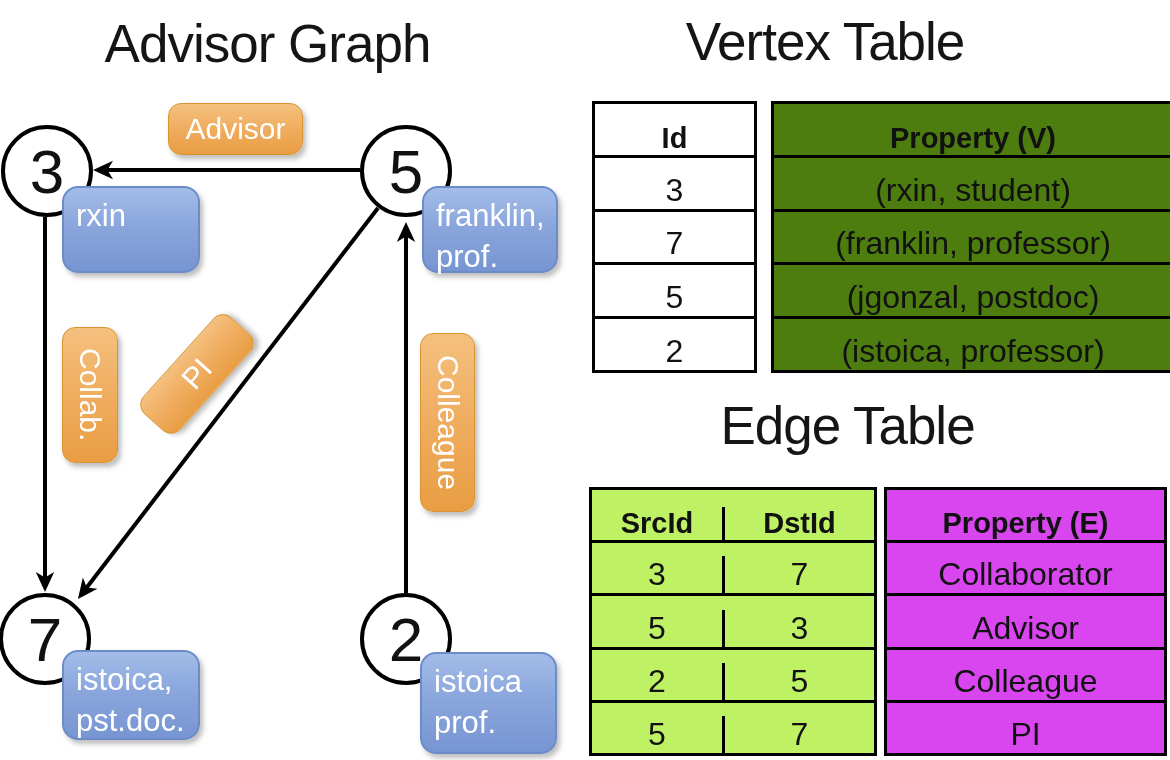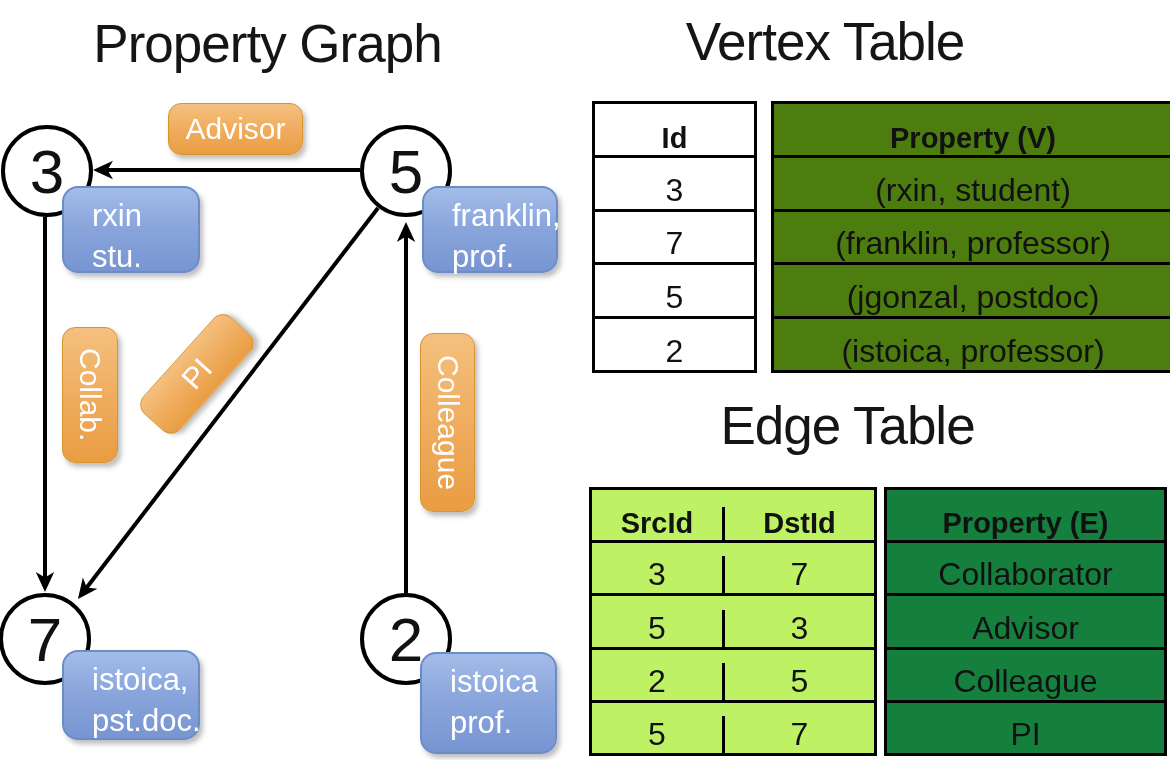--- a/index.html
+++ b/index.html
@@ -10,21 +10,21 @@
   .title{position:absolute;font-size:53px;letter-spacing:-1px;color:#151515;
     text-align:center;white-space:nowrap;line-height:1.05;}
   
   .node{position:absolute;width:84px;height:84px;border:4px solid #000;border-radius:50%;
     background:#fff;display:flex;align-items:center;justify-content:center;
     font-size:62px;z-index:2;}
   
   .vbox{position:absolute;z-index:3;border-radius:16px;
     background:linear-gradient(#a3bce8 0%,#8aa6dc 45%,#7795d2 100%);
     border:2px solid #6b8cc9;box-shadow:3px 4px 5px rgba(110,110,110,.45);
-    color:#fff;font-size:31px;line-height:1.32;padding:8px 0 0 28px;box-sizing:border-box;}
+    color:#fff;font-size:31px;line-height:1.32;padding:8px 0 0 12px;box-sizing:border-box;}
   
   .ebox{position:absolute;z-index:3;border-radius:13px;
     background:linear-gradient(#f4c07e 0%,#efab5c 55%,#e99d43 100%);
     border:1px solid #d8942f;box-shadow:3px 4px 5px rgba(110,110,110,.45);
     color:#fff;font-size:30px;display:flex;align-items:center;justify-content:center;
     box-sizing:border-box;}
   .ebox.vert span{writing-mode:vertical-rl;}
   
   #edges{position:absolute;left:0;top:0;z-index:1;}
   #edges line{stroke:#000;stroke-width:4;}
@@ -36,21 +36,21 @@
   .sub .cell{flex:1;display:flex;align-items:center;justify-content:center;
     font-size:32px;white-space:nowrap;}
   .sub .cell.b2{border-left:3px solid #000;}
   .sub .hdr .cell{font-weight:bold;font-size:29px;}
 </style>
 </head>
 <body>
 
 <div id="stage">
 
-  <div class="title" style="left:0;top:16px;width:535px;">Property Graph</div>
+  <div class="title" style="left:0;top:16px;width:535px;">Advisor Graph</div>
 
   <svg id="edges" width="585" height="760" viewBox="0 0 585 760">
     <defs>
       <marker id="arw" viewBox="0 0 10 10" refX="7.5" refY="5" markerWidth="5" markerHeight="5" orient="auto">
         <path d="M 0 0.4 L 10 5 L 0 9.6 L 2.8 5 Z" fill="#000"></path>
       </marker>
     </defs>
     <line x1="360" y1="170" x2="98" y2="170" marker-end="url(#arw)"></line>
     <line x1="45" y1="217" x2="45" y2="587" marker-end="url(#arw)"></line>
     <line x1="378" y1="208" x2="81" y2="595" marker-end="url(#arw)"></line>
@@ -65,21 +65,20 @@
     </div>
   <div class="node" style="left:-1px;top:593px;">
       <span>7</span>
     </div>
   <div class="node" style="left:360px;top:593px;">
       <span>2</span>
     </div>
 
   <div class="vbox" style="left:62px;top:186px;width:138px;height:87px;">
     <div>rxin</div>
-    <div>stu.</div>
   </div>
   <div class="vbox" style="left:422px;top:186px;width:136px;height:87px;">
     <div>franklin,</div>
     <div>prof.</div>
   </div>
   <div class="vbox" style="left:62px;top:650px;width:138px;height:90px;">
     <div>istoica,</div>
     <div>pst.doc.</div>
   </div>
   <div class="vbox" style="left:420px;top:652px;width:137px;height:102px;">
@@ -156,21 +155,21 @@
     <div class="trow">
       <div class="cell" style="flex:0 0 130px;">2</div>
       <div class="cell b2">5</div>
     </div>
     <div class="trow">
       <div class="cell" style="flex:0 0 130px;">5</div>
       <div class="cell b2">7</div>
     </div>
   </div>
 
-  <div class="sub" style="left:884px;top:487px;width:283px;height:269px;background:#15803d;">
+  <div class="sub" style="left:884px;top:487px;width:283px;height:269px;background:#d946ef;">
     <div class="trow hdr">
       <div class="cell">Property (E)</div>
     </div>
     <div class="trow">
         <div class="cell">Collaborator</div>
       </div>
     <div class="trow">
         <div class="cell">Advisor</div>
       </div>
     <div class="trow">

